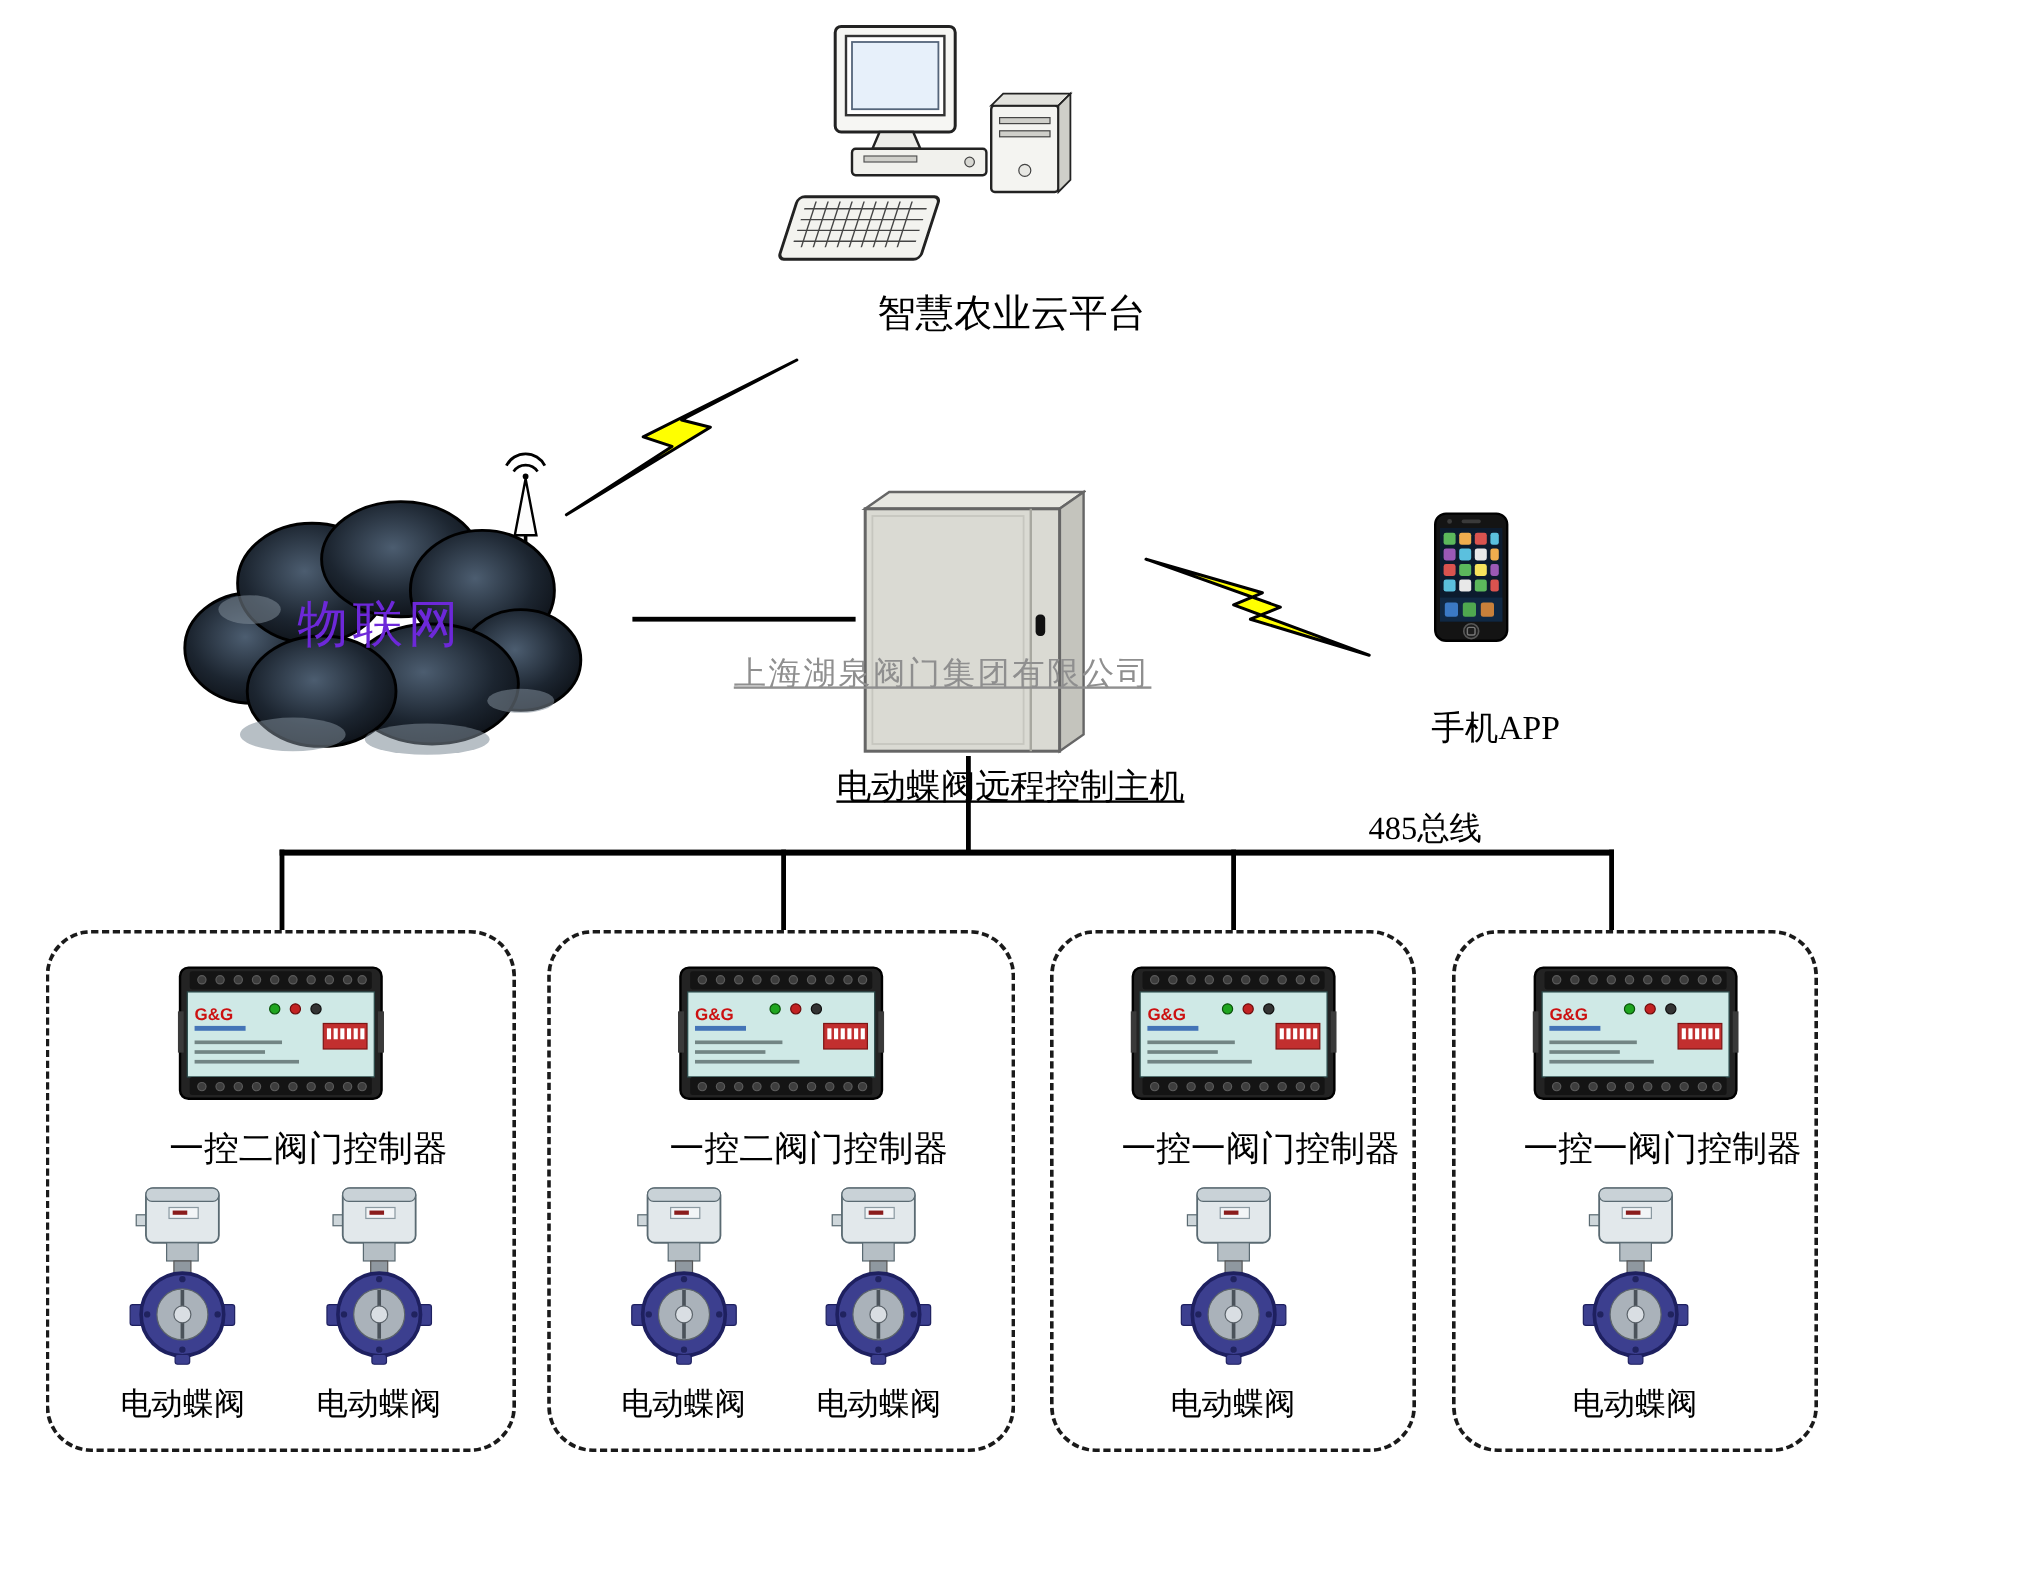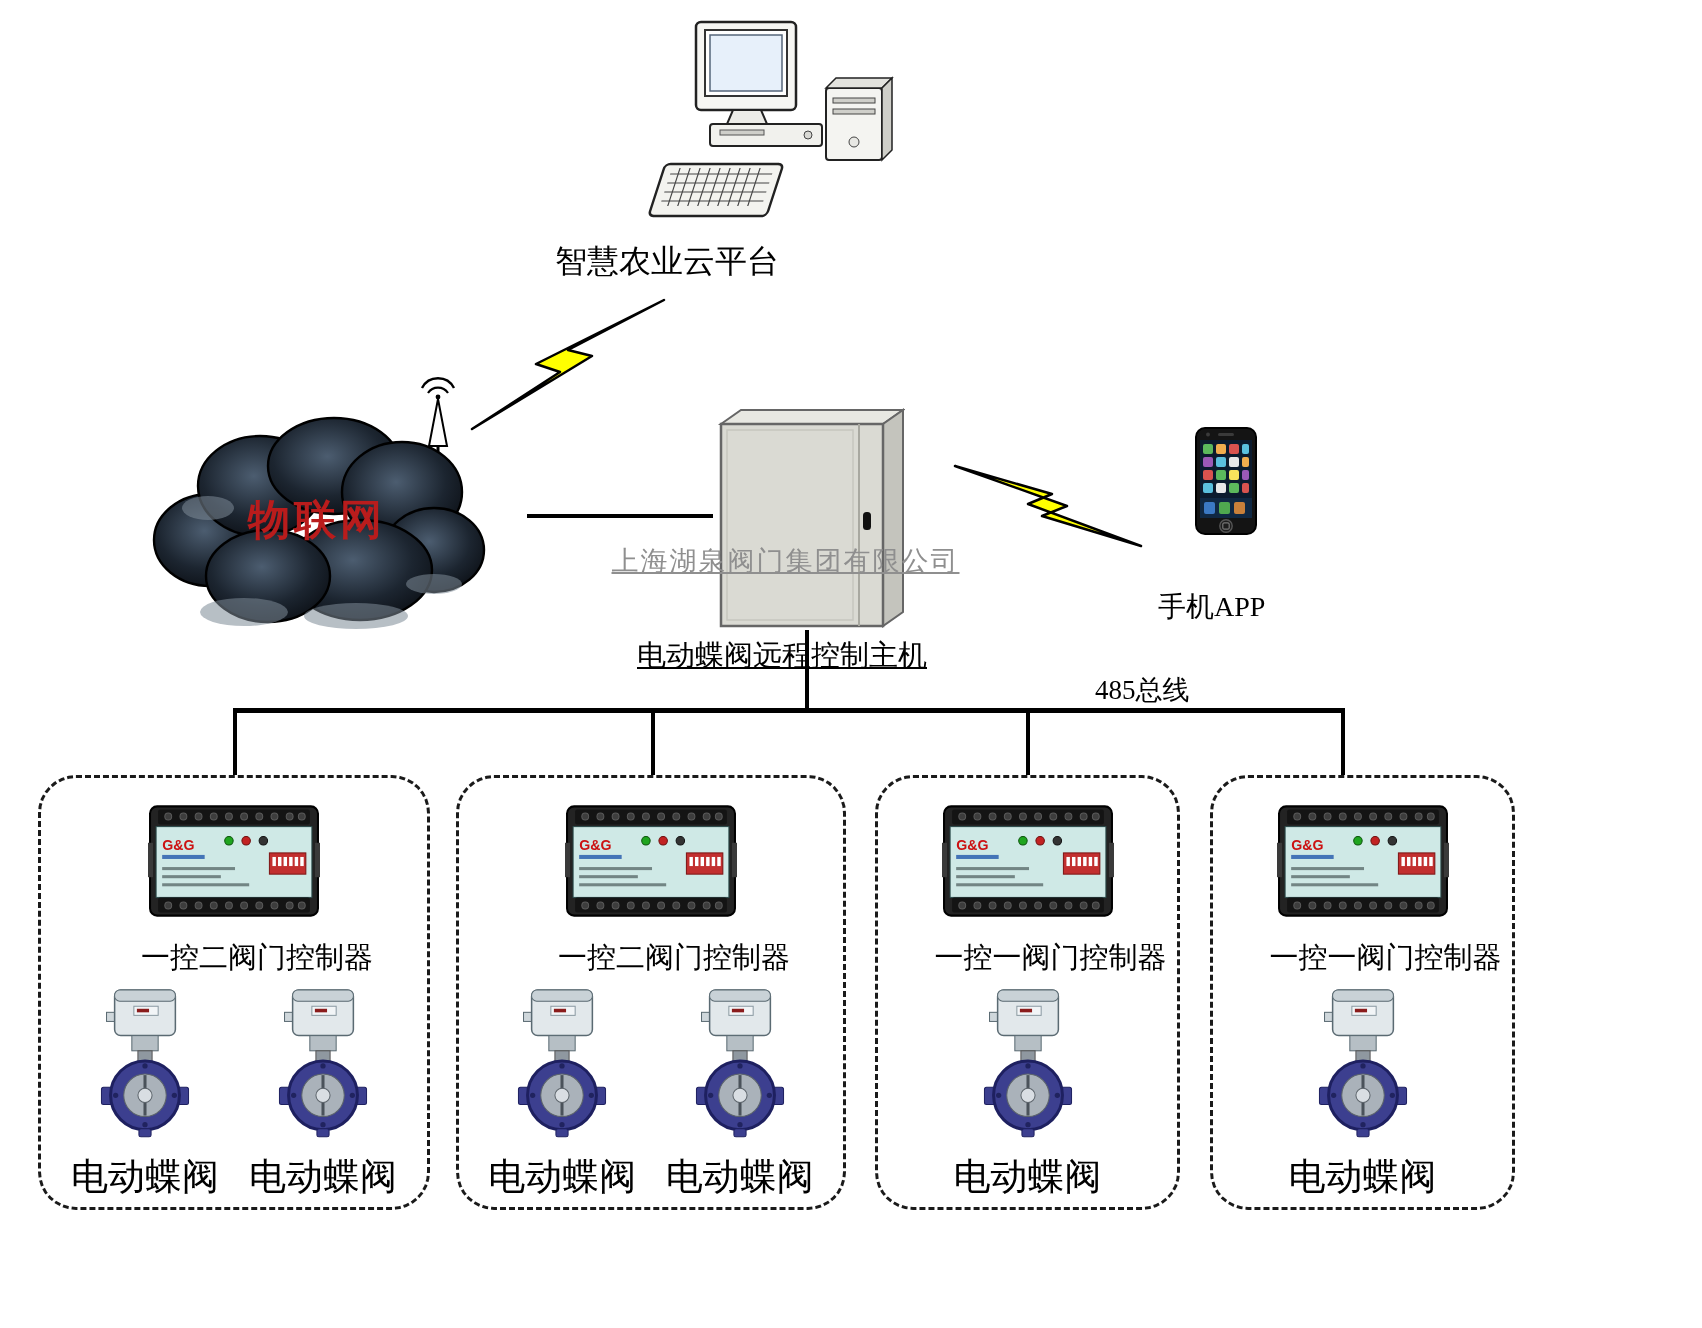--- a/index.html
+++ b/index.html
@@ -1,36 +1,36 @@
 <!DOCTYPE html>
 <html><head>
 <meta charset="utf-8">
 <style>
   html,body{margin:0;padding:0;background:#fff;}
   #stage{
     position:relative;width:1702px;height:1328px;background:#ffffff;
     font-family:"Liberation Serif","DejaVu Serif",serif;color:#000;overflow:hidden;
   }
   .abs{position:absolute;}
-  .label{position:absolute;text-align:left;font-size:29px;color:#000;white-space:nowrap;}
+  .label{position:absolute;text-align:right;font-size:29px;color:#000;white-space:nowrap;}
   .line{position:absolute;background:#000;}
   
-  .iot-text{position:absolute;font-size:42px;font-weight:bold;color:#b91c1c;letter-spacing:4px;}
+  .iot-text{position:absolute;font-size:42px;font-weight:normal;color:#6d28d9;letter-spacing:4px;}
   .watermark{position:absolute;text-align:center;font-size:27px;color:#8f8f8f;letter-spacing:2px;z-index:5;}
   
   .group{
     position:absolute;border:3px dashed #1a1a1a;border-radius:38px;background:#fff;
     display:flex;flex-direction:column;align-items:center;box-sizing:border-box;
   }
   .ctrl-svg{width:172px;height:122px;margin-top:22px;}
   .ctrl-label{font-size:29px;margin-top:16px;margin-left:46px;}
   .valves-row{display:flex;width:100%;justify-content:space-evenly;margin-top:8px;flex:1;}
   .valve-stack{display:flex;flex-direction:column;align-items:center;}
   .valve-svg{width:102px;height:162px;}
-  .valve-label{font-size:37px;margin-top:4px;}
+  .valve-label{font-size:26px;margin-top:4px;}
 </style>
 </head>
 <body>
 
 <div id="stage">
 
   <svg width="0" height="0" style="position:absolute" aria-hidden="true">
     <defs>
       <radialGradient id="cloudGrad" cx="45%" cy="40%" r="75%">
         <stop offset="0%" stop-color="#4c5d70"></stop>

